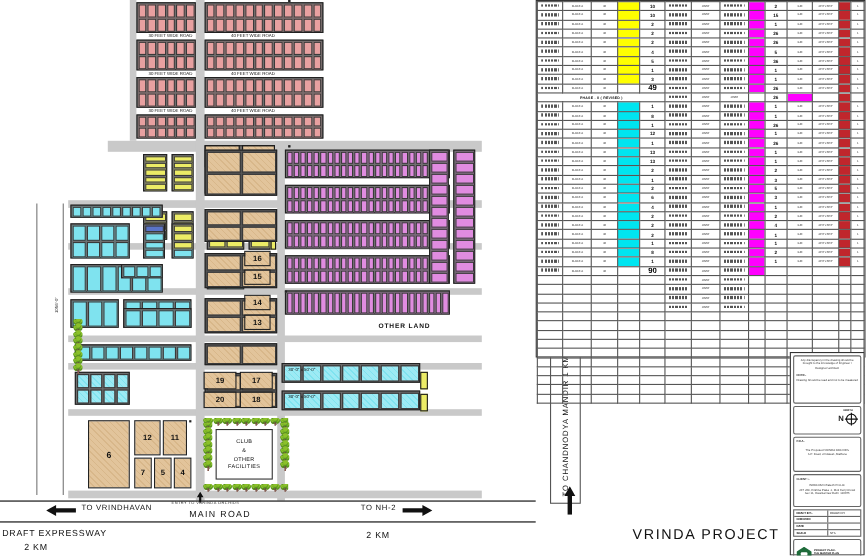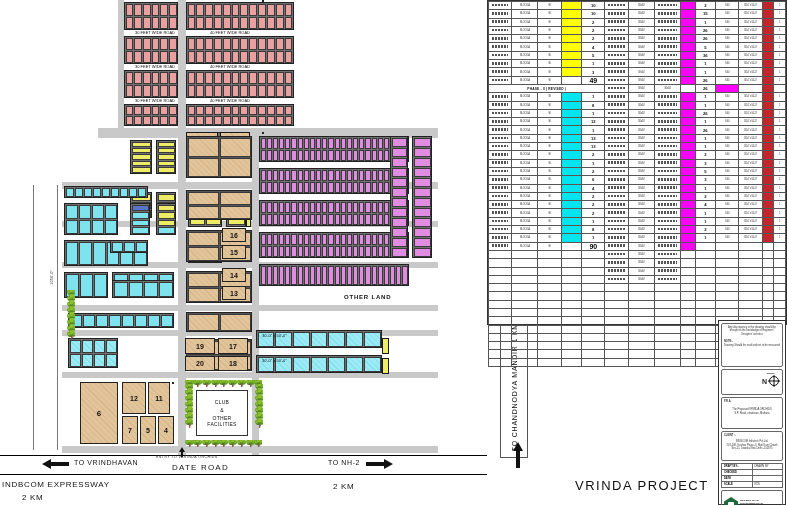--- a/index.html
+++ b/index.html
@@ -943,28 +943,28 @@
 
   <svg class="ar" style="left:40px;top:458px;" width="30" height="12" viewBox="0 0 30 12">
     <path d="M2 6 L11 1 L11 4 L29 4 L29 8 L11 8 L11 11 Z" fill="#111"></path>
   </svg>
   <div class="arrowtxt" style="left:74px;top:459px;">TO  VRINDHAVAN</div>
 
   <div class="entrytxt" style="left:156px;top:455px;">ENTRY  TO  VARINDA  ORCHIDS</div>
   <svg class="ar" style="left:178px;top:447px;" width="8" height="10" viewBox="0 0 8 10">
     <path d="M4 0 L7 5 L5 5 L5 10 L3 10 L3 5 L1 5 Z" fill="#111"></path>
   </svg>
-  <div class="mainroad" style="left:172px;top:463px;">DATE   ROAD</div>
+  <div class="mainroad" style="left:172px;top:463px;">MAIN   ROAD</div>
 
   <div class="arrowtxt" style="left:328px;top:459px;">TO NH-2</div>
   <svg class="ar" style="left:365px;top:458px;" width="30" height="12" viewBox="0 0 30 12">
     <path d="M28 6 L19 1 L19 4 L1 4 L1 8 L19 8 L19 11 Z" fill="#111"></path>
   </svg>
 
-  <div class="bottomtxt" style="left:2px;top:480px;">INDBCOM   EXPRESSWAY</div>
+  <div class="bottomtxt" style="left:2px;top:480px;">DRAFT   EXPRESSWAY</div>
   <div class="bottomtxt" style="left:22px;top:493px;">2 KM</div>
   <div class="bottomtxt" style="left:333px;top:482px;">2 KM</div>
 </div>
 
 <div class="abs" id="chandbox"></div>
 <div class="abs" id="chand">
   <span>TO CHANDNODYA MANDIR  1 KM</span>
 </div>
 <svg class="ar" style="left:511px;top:442px;" width="14" height="26" viewBox="0 0 14 26">
   <path d="M7 0 L12 9 L9 9 L9 26 L5 26 L5 9 L2 9 Z" fill="#111"></path>

